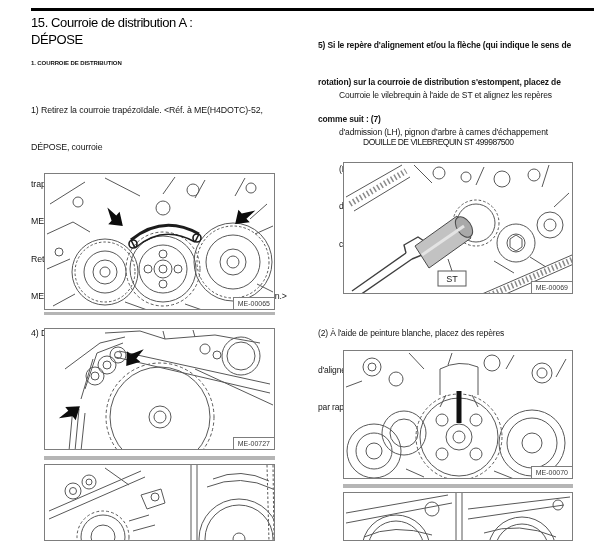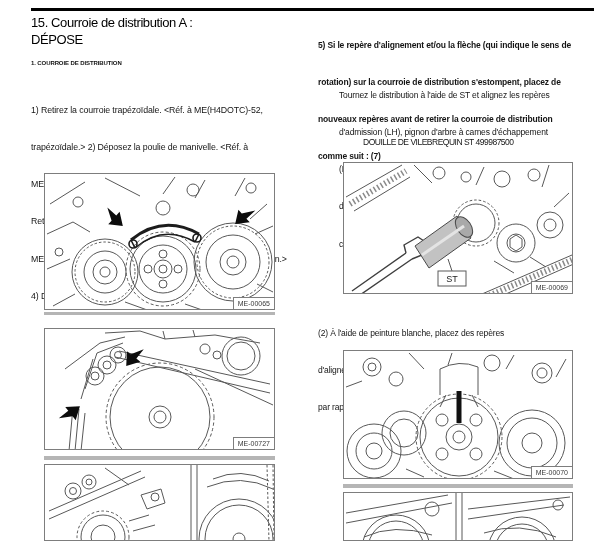--- a/index.html
+++ b/index.html
@@ -36,20 +36,21 @@
 
   <div class="title">
     <div>15. Courroie de distribution A :</div>
     <div>DÉPOSE</div>
   </div>
 
   <div class="subhead">1. COURROIE DE DISTRIBUTION</div>
 
   <div class="body-block" style="left:31px;top:79px;">
     <div>1) Retirez la courroie trapézoïdale. &lt;Réf. à ME(H4DOTC)-52,</div>
+    <div>DÉPOSE, courroie</div>
     <div>trapézoïdale.&gt; 2) Déposez la poulie de manivelle. &lt;Réf. à</div>
     <div>ME(H4DOTC)-55, DEPOSE, poulie de vilebrequin.&gt; 3)</div>
     <div>Retirez le couvercle de la courroie de distribution. &lt;Réf. à</div>
     <div>ME(H4DOTC)-57, DÉPOSE, couvercle de courroie de distribution.&gt;</div>
     <div>4) Déposez les guides de courroie de distribution. (Modèle MT)</div>
   </div>
 
   <figure class="fig" style="left:44px;top:173px;width:231px;height:137px;margin:0;">
     <svg viewBox="0 0 231 137" width="231" height="137">
       <g stroke="#585858" fill="none" stroke-width="1">
@@ -152,26 +153,25 @@
           <circle cx="194" cy="74" r="34"></circle>
           <circle cx="194" cy="74" r="6"></circle>
         <path d="M222 0 L224 77 M228 0 L229 77" stroke-dasharray="2.5 2"></path>
       </g>
     </svg>
   </figure>
 
   <div class="body-block rcol" style="left:318px;top:14px;font-weight:bold;">
     <div>5) Si le repère d'alignement et/ou la flèche (qui indique le sens de</div>
     <div>rotation) sur la courroie de distribution s'estompent, placez de</div>
-    <div>nouveaux repères avant de retirer la courroie de distribution</div>
     <div>comme suit : (7)</div>
   </div>
 
   <div class="body-block rcol" style="left:339px;top:64px;">
-    <div>Tournez le distribution à l'aide de ST et alignez les repères</div>
+    <div>Courroie le vilebrequin à l'aide de ST et alignez les repères</div>
     <div>d'admission (LH), pignon d'arbre à cames d'échappement</div>
     <div>(LH), pignon d'arbre à cames d'admission (RH) et pignon</div>
     <div>d'arbre à cames d'échappement (RH) avec encoches du</div>
     <div>carter de courroie de distribution et du bloc-cylindres.</div>
   </div>
 
   <div class="tool-line" style="left:318px;top:137px;padding-left:45px;">DOUILLE DE VILEBREQUIN ST 499987500</div>
 
   <figure class="fig" style="left:343px;top:162px;width:230px;height:132px;margin:0;">
     <svg viewBox="0 0 230 132" width="230" height="132">

